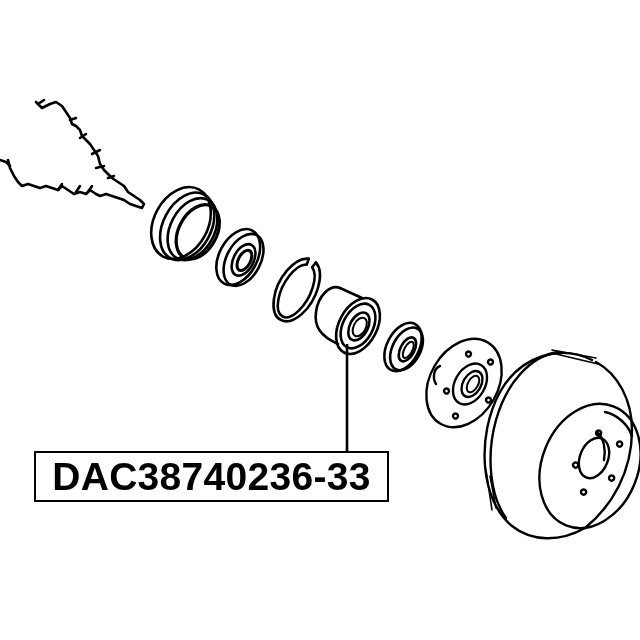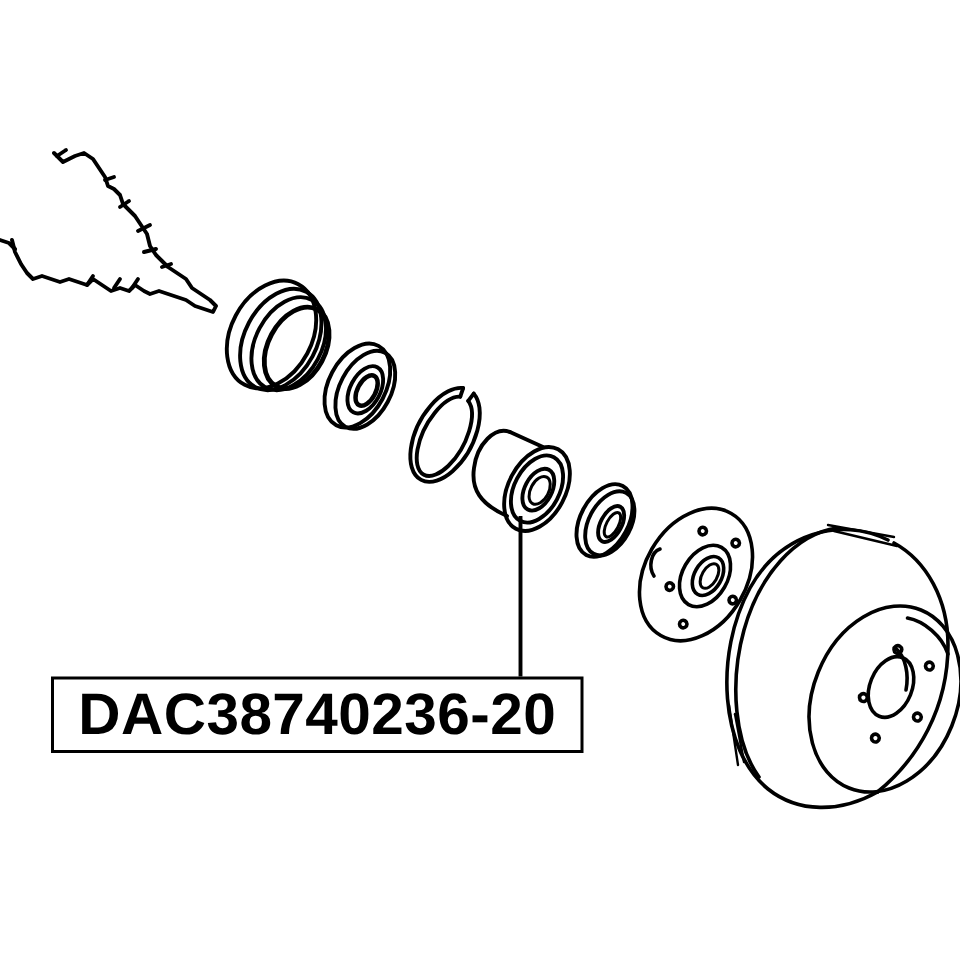--- a/index.html
+++ b/index.html
@@ -104,14 +104,14 @@
     <path d="M617,444 a2.6,2.6 0 1 1 0,0.1"></path>
     <path d="M573,465 a2.6,2.6 0 1 1 0,0.1"></path>
     <path d="M581,492 a2.6,2.6 0 1 1 0,0.1"></path>
     <path d="M609,478 a2.6,2.6 0 1 1 0,0.1"></path>
   </g>
 
   <line x1="347" y1="344" x2="347" y2="452" stroke="#000" stroke-width="2.6"></line>
 </svg>
 
 <div class="part-label-box">
-  <span class="part-label-text">DAC38740236-20</span>
+  <span class="part-label-text">DAC38740236-33</span>
 </div>
 
 </body></html>

